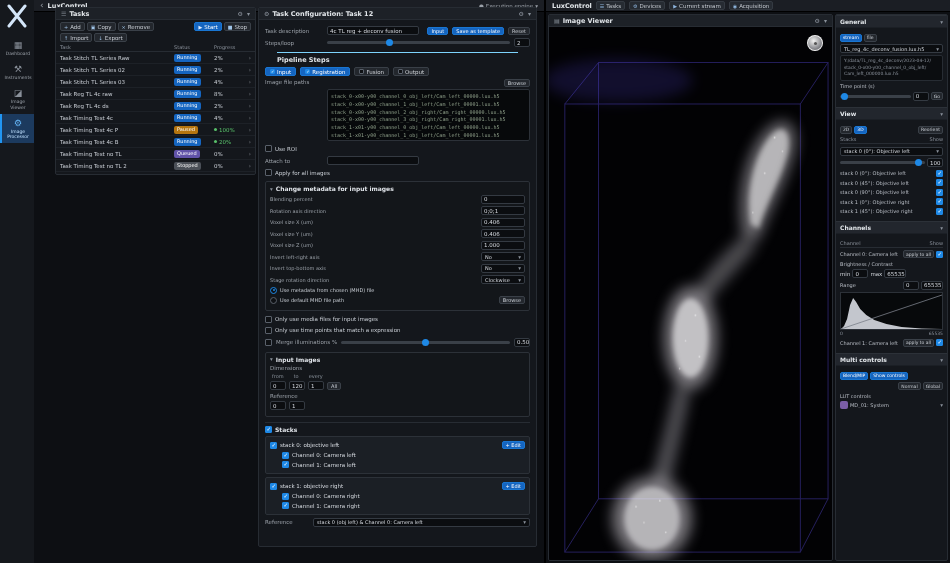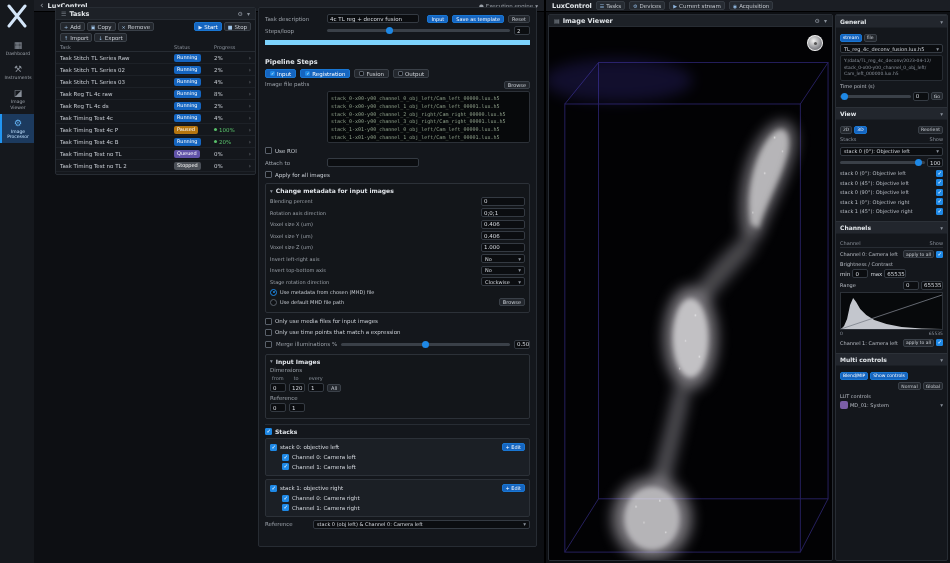--- a/index.html
+++ b/index.html
@@ -73,21 +73,21 @@
   .pgreen { color:#58c06a; }
   .chev { color:#6b7178; font-size:6.5px; width:7px; text-align:right; }
 
   
   .config-panel { left:224px; top:7px; width:279px; height:540px; }
   .cfg-body { flex:1; padding:3px 6px; overflow:hidden; font-size:6px; }
   .frow { display:flex; align-items:center; gap:4px; margin:3px 0; }
   .frow.top { align-items:flex-start; }
   .flabel { color:#9aa0a8; font-size:5.5px; white-space:nowrap; }
   .w60 { width:58px; flex:none; } .w40l { width:44px; flex:none; }
-  .sect-title { font-size:6.5px; color:#e2e6ea; font-weight:bold; margin:5px 0 2px; padding-top:13px; border-top:5px solid #7dd3fc; }
+  .sect-title { font-size:6.5px; color:#e2e6ea; font-weight:bold; margin:5px 12px 2px; padding-top:3px; border-top:1px solid #7dd3fc; }
   .code-wrap { flex:1; display:flex; flex-direction:column; gap:2px; }
   .code-tools { display:flex; justify-content:flex-end; }
   .code { background:#07090b; border:1px solid #2c3138; color:#8fa08a; font-family:"DejaVu Sans Mono", monospace; font-size:5px; line-height:1.55; padding:3px; white-space:pre; overflow:hidden; height:52px; border-radius:2px; }
   .cbrow { display:flex; align-items:center; gap:3px; margin:4px 0; font-size:5.5px; color:#c9ced5; }
   .boxed { border:1px solid #2c3138; border-radius:2px; padding:3px 4px; margin:5px 0; background:#13161a; }
   .boxed-h { display:flex; align-items:center; gap:3px; margin-bottom:2px; cursor:pointer; }
   .boxed-title { font-size:6px; color:#dfe3e8; font-weight:bold; }
   .caret { color:#8a919b; font-size:5.5px; }
   .mrow { display:flex; align-items:center; gap:3px; margin:2.5px 0; }
   .mlabel { flex:1; color:#9aa0a8; font-size:5px; white-space:nowrap; overflow:hidden; text-overflow:ellipsis; }
@@ -288,20 +288,28 @@
           <span class="col-status"><span class="badge st-stopped">Stopped</span></span>
           <span class="prog">
             <span>0%</span>
           </span>
           <span class="chev">›</span>
         </div>
     </div>
   </section>
 
   <section class="panel config-panel">
+    <div class="panel-h">
+      <span class="ph-ico">⚙</span>
+      <span class="panel-title">Task Configuration: Task 12</span>
+      <span class="ph-icons">
+        <span>⚙</span>
+        <span>▾</span>
+      </span>
+    </div>
     <div class="cfg-body">
 
       <div class="frow">
         <span class="flabel w60">Task description</span>
         <span class="inp w90">4c TL reg + deconv fusion</span>
         <span class="spacer"></span>
         <span class="btn primary sm">Input</span>
         <span class="btn primary sm">Save as template</span>
         <span class="btn sm">Reset</span>
       </div>

